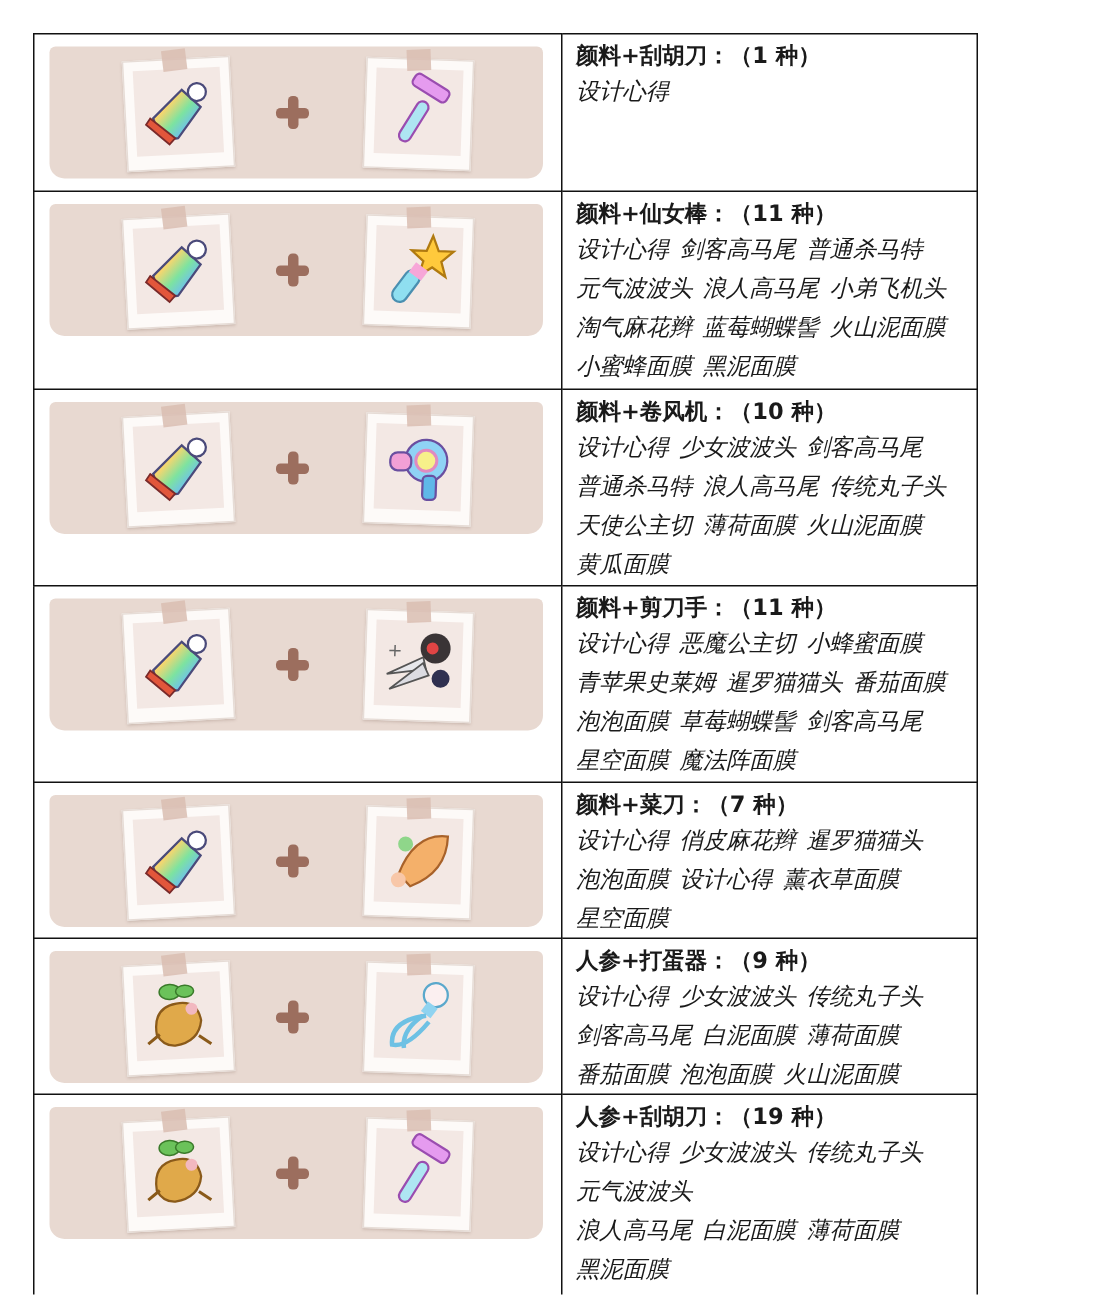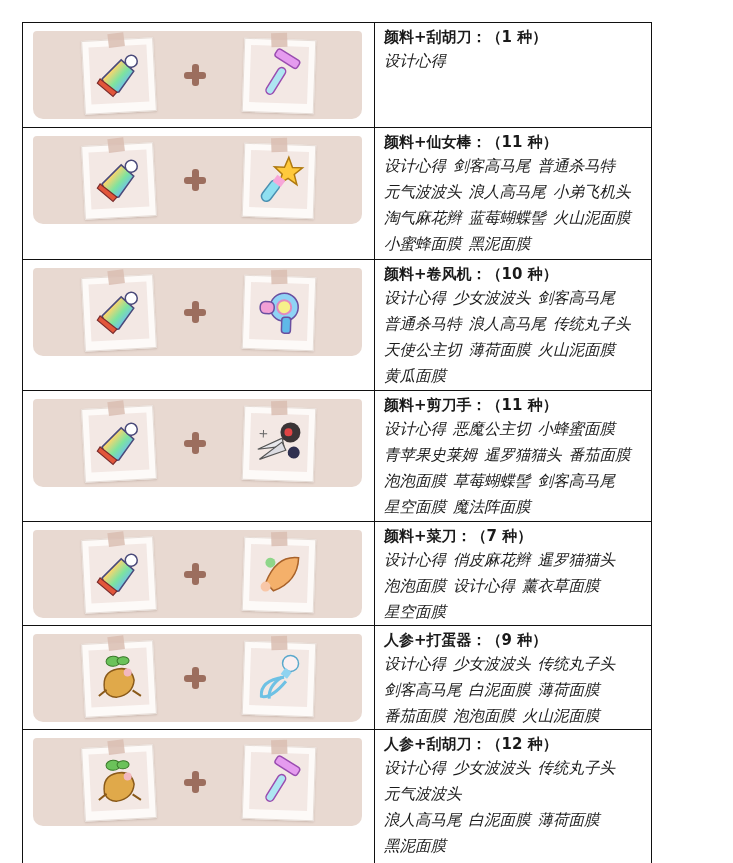--- a/index.html
+++ b/index.html
@@ -280,18 +280,18 @@
           <div class="inner"></div>
               <div class="tape"></div>
           <svg viewBox="0 0 54 54">
                 <rect x="22" y="6" width="26" height="9" rx="3" transform="rotate(30 35 10)" fill="#e59bef" stroke="#9a4db0" stroke-width="1.5"></rect>
                 <rect x="20" y="18" width="8" height="30" rx="4" transform="rotate(30 24 33)" fill="#aee6f2" stroke="#9a4db0" stroke-width="1.5"></rect>
               </svg>
         </div>
       </div>
     </td>
     <td class="txt-cell">
-      <div class="title">人参+刮胡刀：（12 种）</div>
+      <div class="title">人参+刮胡刀：（19 种）</div>
       <div class="items"><span>设计心得</span><span>少女波波头</span><span>传统丸子头</span><span>元气波波头</span><br><span>浪人高马尾</span><span>白泥面膜</span><span>薄荷面膜</span><span>黑泥面膜</span><br><span>优雅大波浪</span><span>黄瓜面膜</span></div>
     </td>
   </tr>
 </tbody>
 </table>
 
 </body></html>

